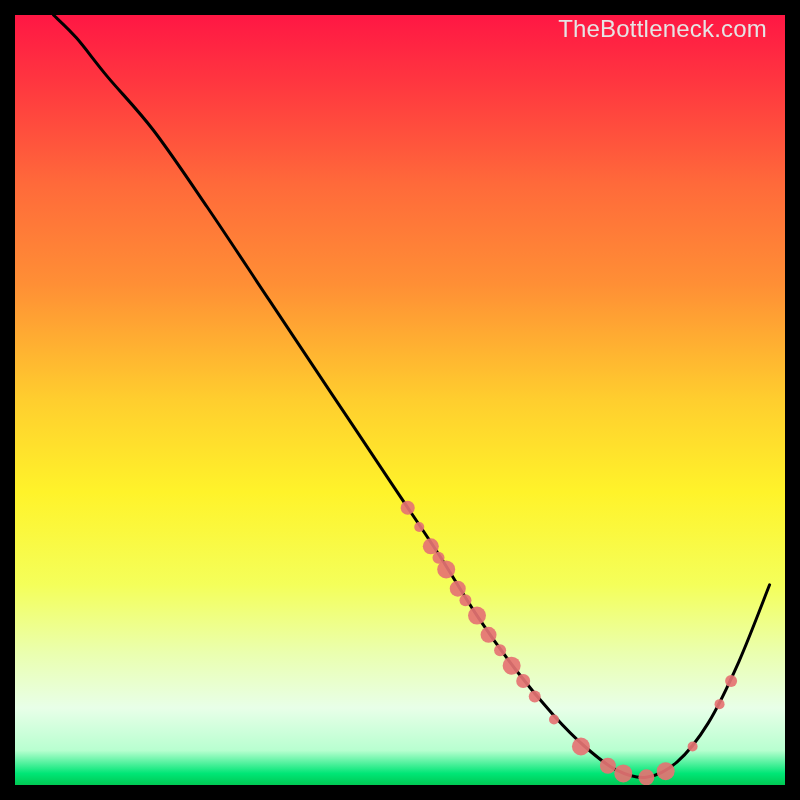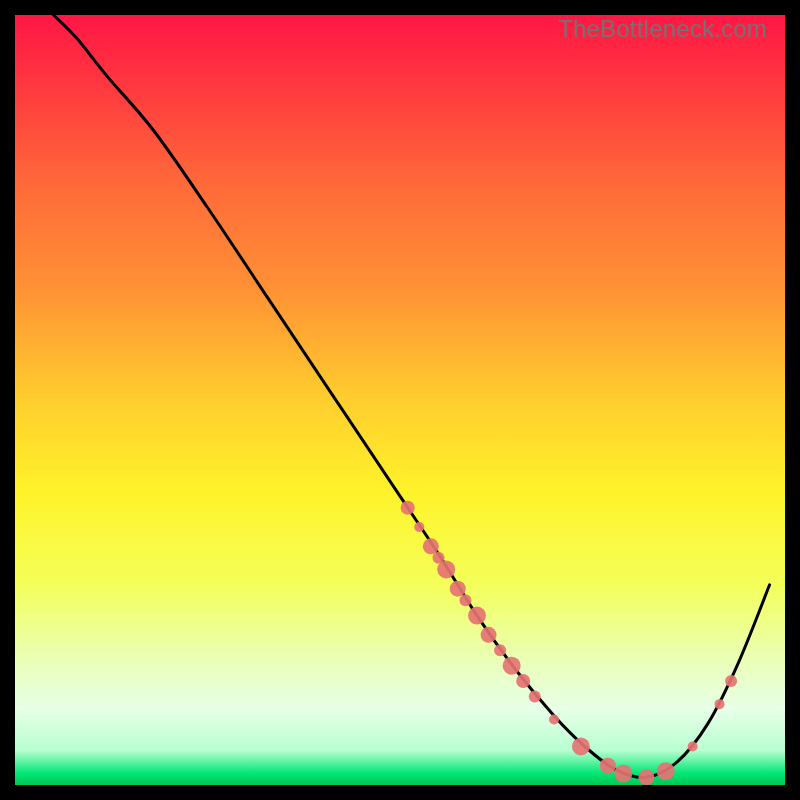--- a/index.html
+++ b/index.html
@@ -23,21 +23,21 @@
     position: absolute;
     left: 0;
     top: 0;
     width: 770px;
     height: 770px;
   }
   .watermark {
     position: absolute;
     top: 0px;
     right: 18px;
-    color: #737373;
+    color: #e5e5e5;
     font-size: 24px;
     font-weight: 400;
     letter-spacing: 0.2px;
     user-select: none;
   }
 </style>
 </head>
 <body>
 
 <div class="frame">

